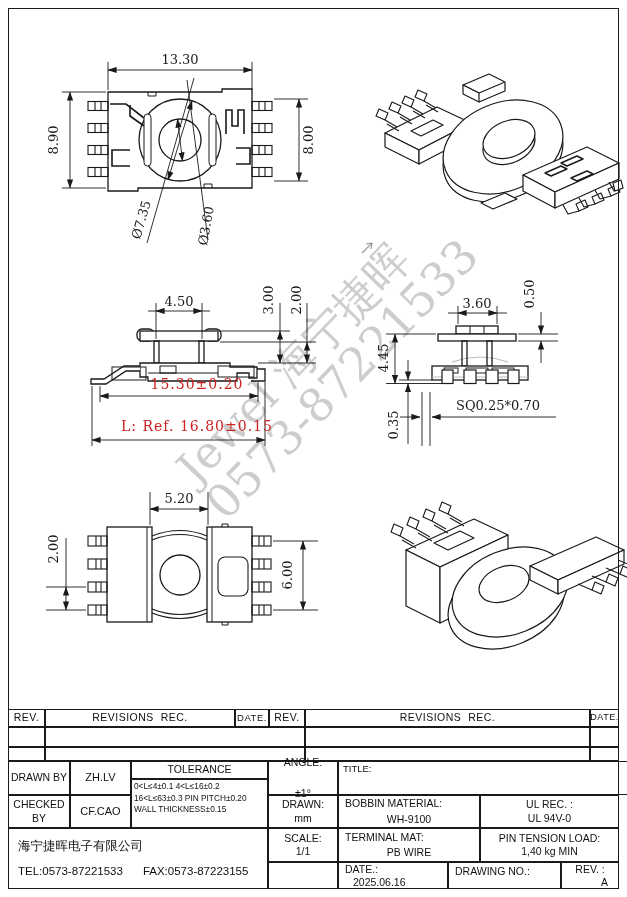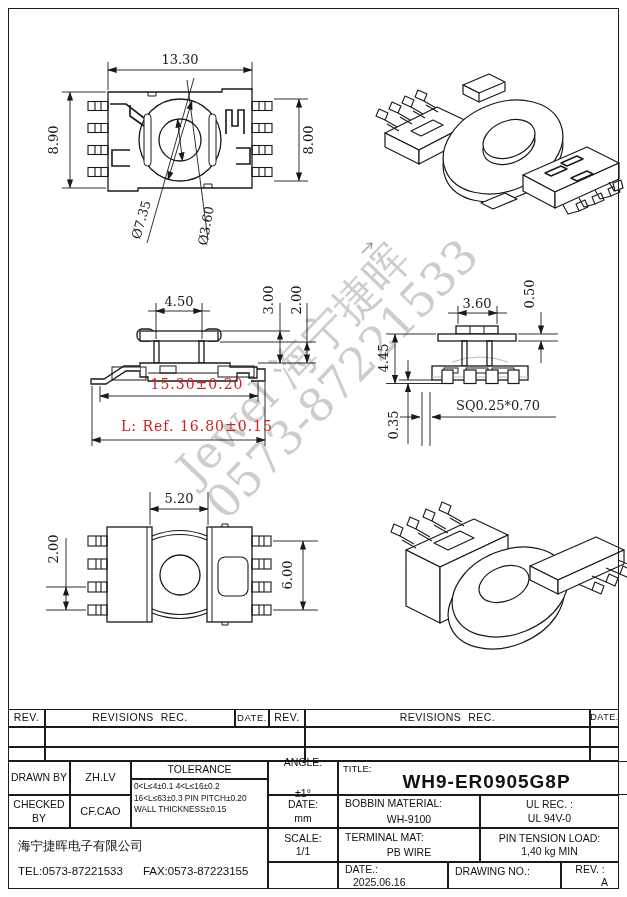--- a/index.html
+++ b/index.html
@@ -405,32 +405,31 @@
       <span>TEL:0573-87221533</span>
       <span>FAX:0573-87223155</span>
     </span>
   </div>
 
   <div class="c" style="left:268px;top:761px;width:70px;height:34px;gap:17px;">
     <span>ANGLE:</span>
     <span>±1°</span>
   </div>
   <div class="c" style="left:268px;top:795px;width:70px;height:33px;">
-    <span>DATE:</span>
+    <span>DRAWN:</span>
     <span>mm</span>
   </div>
   <div class="c" style="left:268px;top:828px;width:70px;height:34px;">
     <span>SCALE:</span>
     <span>1/1</span>
   </div>
   <div class="c" style="left:268px;top:862px;width:70px;height:27px;"></div>
 
   <div class="c" style="left:338px;top:761px;width:297px;height:34px;justify-content:flex-end;">
     <span class="lab-tl">TITLE:</span>
-    <span class="big" style="margin-top:6px;">WH9-ER0905G8P</span>
   </div>
   <div class="c lv" style="left:338px;top:795px;width:142px;height:33px;justify-content:space-evenly;">
     <span class="l">BOBBIN MATERIAL:</span>
     <span class="v">WH-9100</span>
   </div>
   <div class="c" style="left:480px;top:795px;width:139px;height:33px;">
     <span>UL REC. :</span>
     <span>UL 94V-0</span>
   </div>
   <div class="c lv" style="left:338px;top:828px;width:142px;height:34px;justify-content:space-evenly;">

